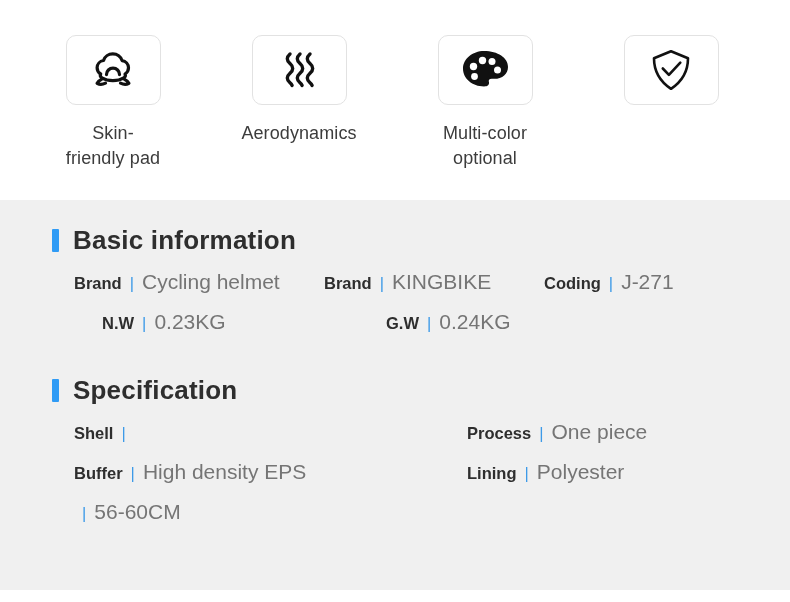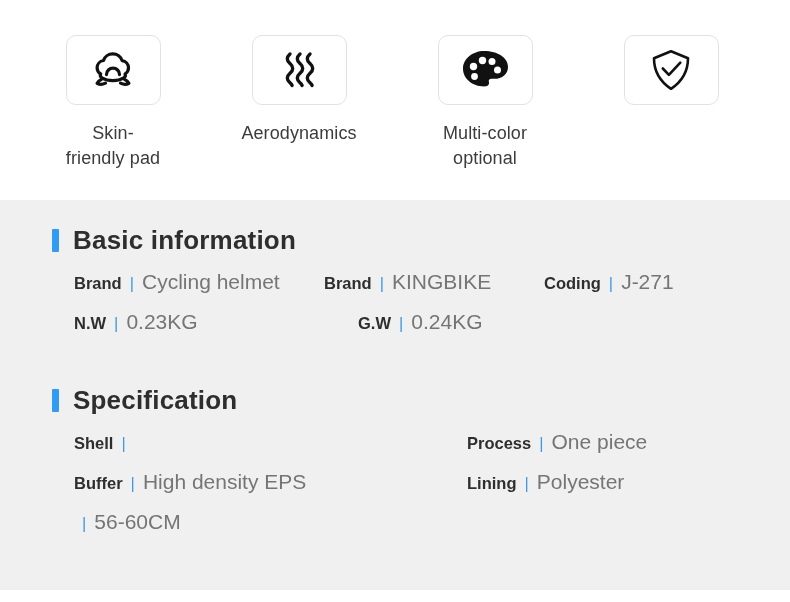--- a/index.html
+++ b/index.html
@@ -57,21 +57,21 @@
   
   .info-panel {
     width: 790px;
     height: 390px;
     background: #f0f0f0;
     box-sizing: border-box;
     padding: 26px 0 0 0;
   }
 
   .section { padding: 0 0 0 52px; }
-  .section.specification { margin-top: 36px; }
+  .section.specification { margin-top: 26px; }
 
   .section-heading {
     display: flex;
     align-items: center;
     height: 28px;
   }
   .accent-bar {
     width: 7px;
     height: 23px;
     background: #2f9bf5;
@@ -115,21 +115,21 @@
     white-space: nowrap;
   }
 
   
   .basic .col-1 { width: 250px; }
   .basic .col-2 { width: 220px; }
   .basic .col-3 { width: 200px; }
   .basic .col-2 .label,
   .basic .col-3 .label { }
 
-  .basic .row-2 .col-1 { width: 250px; }
+  .basic .row-2 .col-1 { width: 250px; margin-left: 28px; }
   .basic .row-2 .col-2 { width: 220px; }
   .basic .row-2 .col-2 .field { margin-left: 34px; }
 
   
   .spec .col-a { width: 325px; }
   .spec .col-b { width: 300px; }
   .spec .row-3 .col-a { width: 325px; }
 
   .spec .col-b .field { margin-left: 68px; }
 </style>

